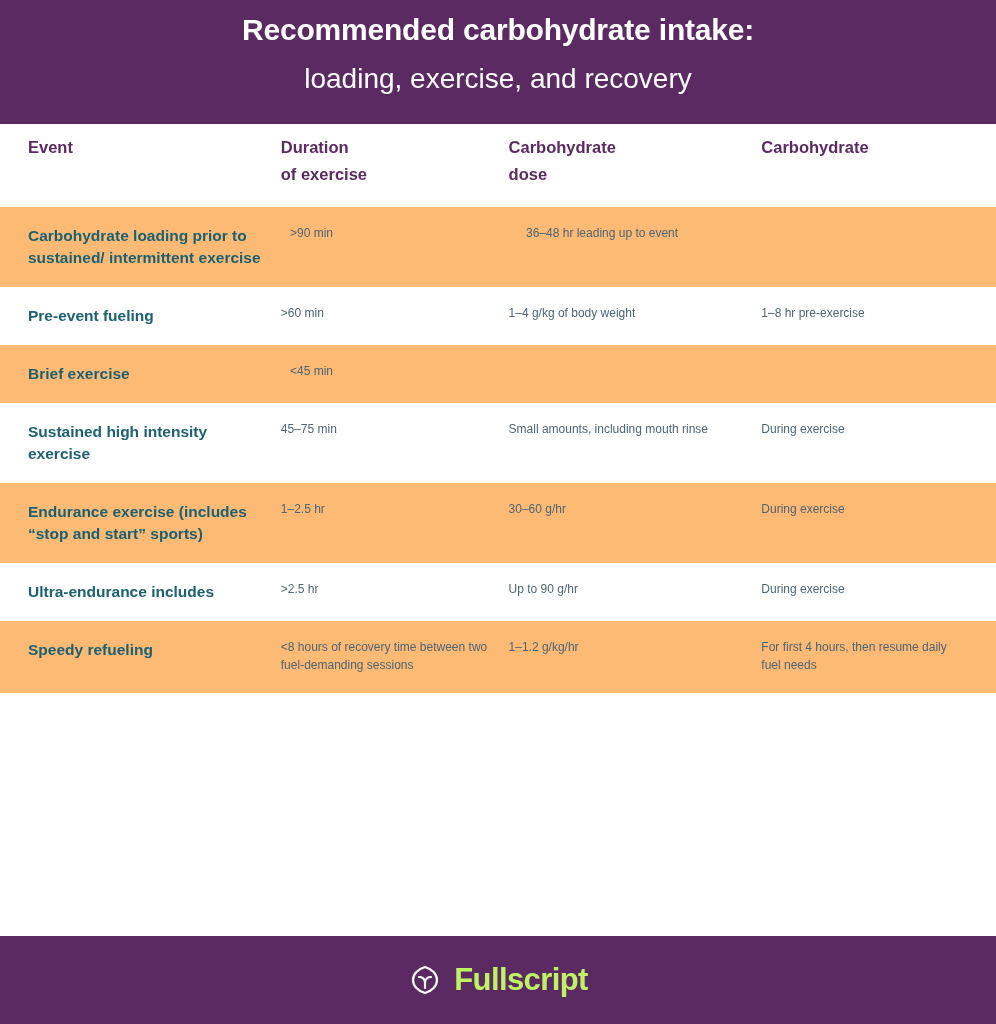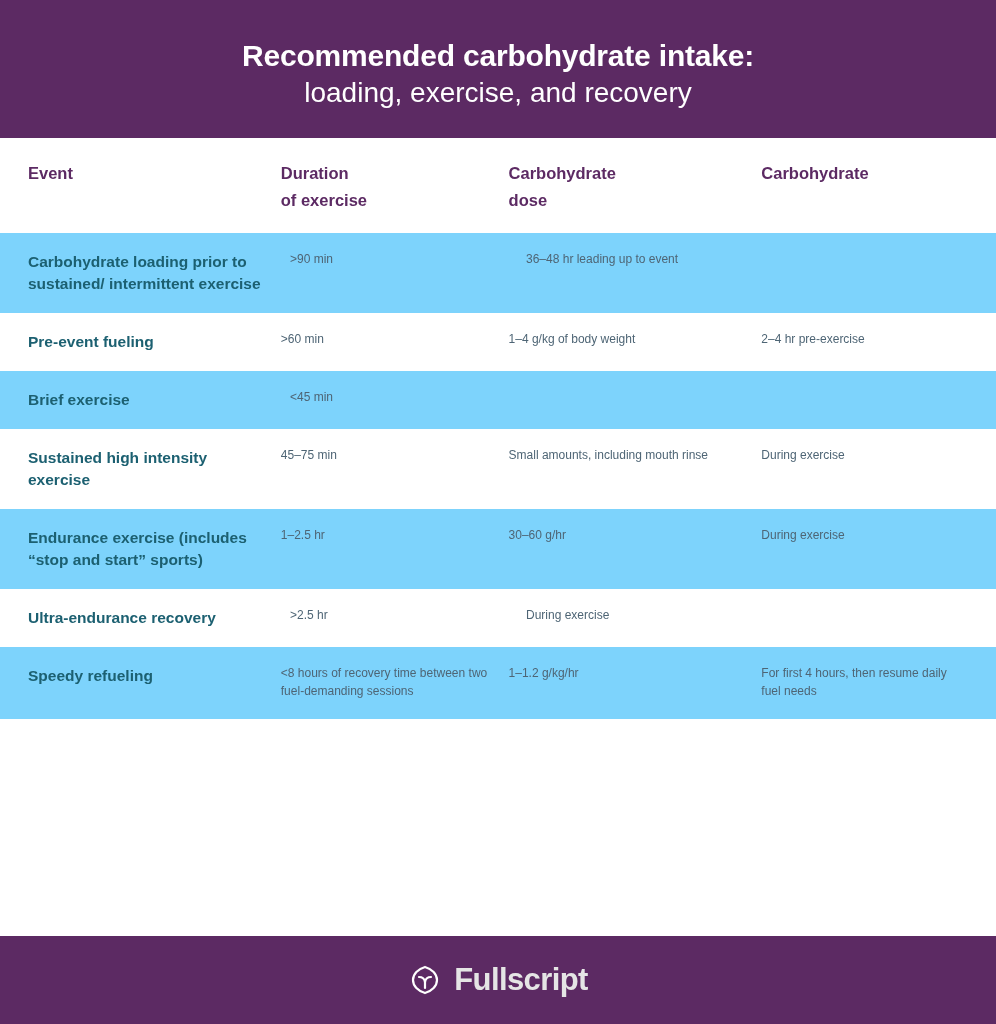--- a/index.html
+++ b/index.html
@@ -15,53 +15,53 @@
     display: flex;
     flex-direction: column;
     background: #ffffff;
     overflow: hidden;
   }
 
   
   .header {
     background: #5c2a63;
     color: #ffffff;
-    padding: 38px 40px 28px 40px;
+    padding: 12px 40px 28px 40px;
     text-align: center;
   }
   .header-title-line1 {
     font-size: 30px;
     font-weight: bold;
     letter-spacing: -0.2px;
     line-height: 1.22;
   }
   .header-title-line2 {
     font-size: 28px;
     font-weight: normal;
     line-height: 1.26;
-    margin-top: 0;
+    margin-top: 12px;
   }
 
   
   .table {
     flex: 1 1 auto;
     display: flex;
     flex-direction: column;
     background: #ffffff;
   }
   .row {
     display: flex;
     align-items: flex-start;
     padding: 18px 30px 18px 28px;
   }
   .row.head {
-    padding-top: 22px;
+    padding-top: 10px;
     padding-bottom: 20px;
   }
-  .row.alt { background: #7dd3fc; }
+  .row.alt { background: #fdba74; }
 
   .cell { padding-right: 18px; }
   .c0 { width: 262px; }
   .c1 { width: 236px; }
   .c2 { width: 262px; }
   .c3 { width: 212px; }
 
   .head .cell {
     color: #5c2a63;
     font-size: 16.5px;
@@ -91,21 +91,21 @@
     align-items: center;
     justify-content: center;
     gap: 12px;
   }
   .footer-logo-mark {
     width: 34px;
     height: 34px;
     display: block;
   }
   .footer-wordmark {
-    color: #e5e5e5;
+    color: #bef264;
     font-size: 31px;
     font-weight: bold;
     letter-spacing: -0.6px;
   }
 </style>
 </head>
 <body>
 
 <div class="infographic">
 
@@ -137,21 +137,21 @@
     <div class="row alt">
       <div class="cell c0 label">Carbohydrate loading prior to sustained/ intermittent exercise</div>
       <div class="cell c1 value">&gt;90 min</div>
       <div class="cell c3 value">36–48 hr leading up to event</div>
     </div>
 
     <div class="row">
       <div class="cell c0 label">Pre-event fueling</div>
       <div class="cell c1 value">&gt;60 min</div>
       <div class="cell c2 value">1–4 g/kg of body weight</div>
-      <div class="cell c3 value">2–4 hr pre-exercise</div>
+      <div class="cell c3 value">1–8 hr pre-exercise</div>
     </div>
 
     <div class="row alt">
       <div class="cell c0 label">Brief exercise</div>
       <div class="cell c1 value">&lt;45 min</div>
       <div class="cell c3 value"></div>
     </div>
 
     <div class="row">
       <div class="cell c0 label">Sustained high intensity exercise</div>
@@ -161,22 +161,23 @@
     </div>
 
     <div class="row alt">
       <div class="cell c0 label">Endurance exercise (includes “stop and start” sports)</div>
       <div class="cell c1 value">1–2.5 hr</div>
       <div class="cell c2 value">30–60 g/hr</div>
       <div class="cell c3 value">During exercise</div>
     </div>
 
     <div class="row">
-      <div class="cell c0 label">Ultra-endurance recovery</div>
+      <div class="cell c0 label">Ultra-endurance includes</div>
       <div class="cell c1 value">&gt;2.5 hr</div>
+      <div class="cell c2 value">Up to 90 g/hr</div>
       <div class="cell c3 value">During exercise</div>
     </div>
 
     <div class="row alt">
       <div class="cell c0 label">Speedy refueling</div>
       <div class="cell c1 value">&lt;8 hours of recovery time between two fuel-demanding sessions</div>
       <div class="cell c2 value">1–1.2 g/kg/hr</div>
       <div class="cell c3 value">For first 4 hours, then resume daily fuel needs</div>
     </div>
 

